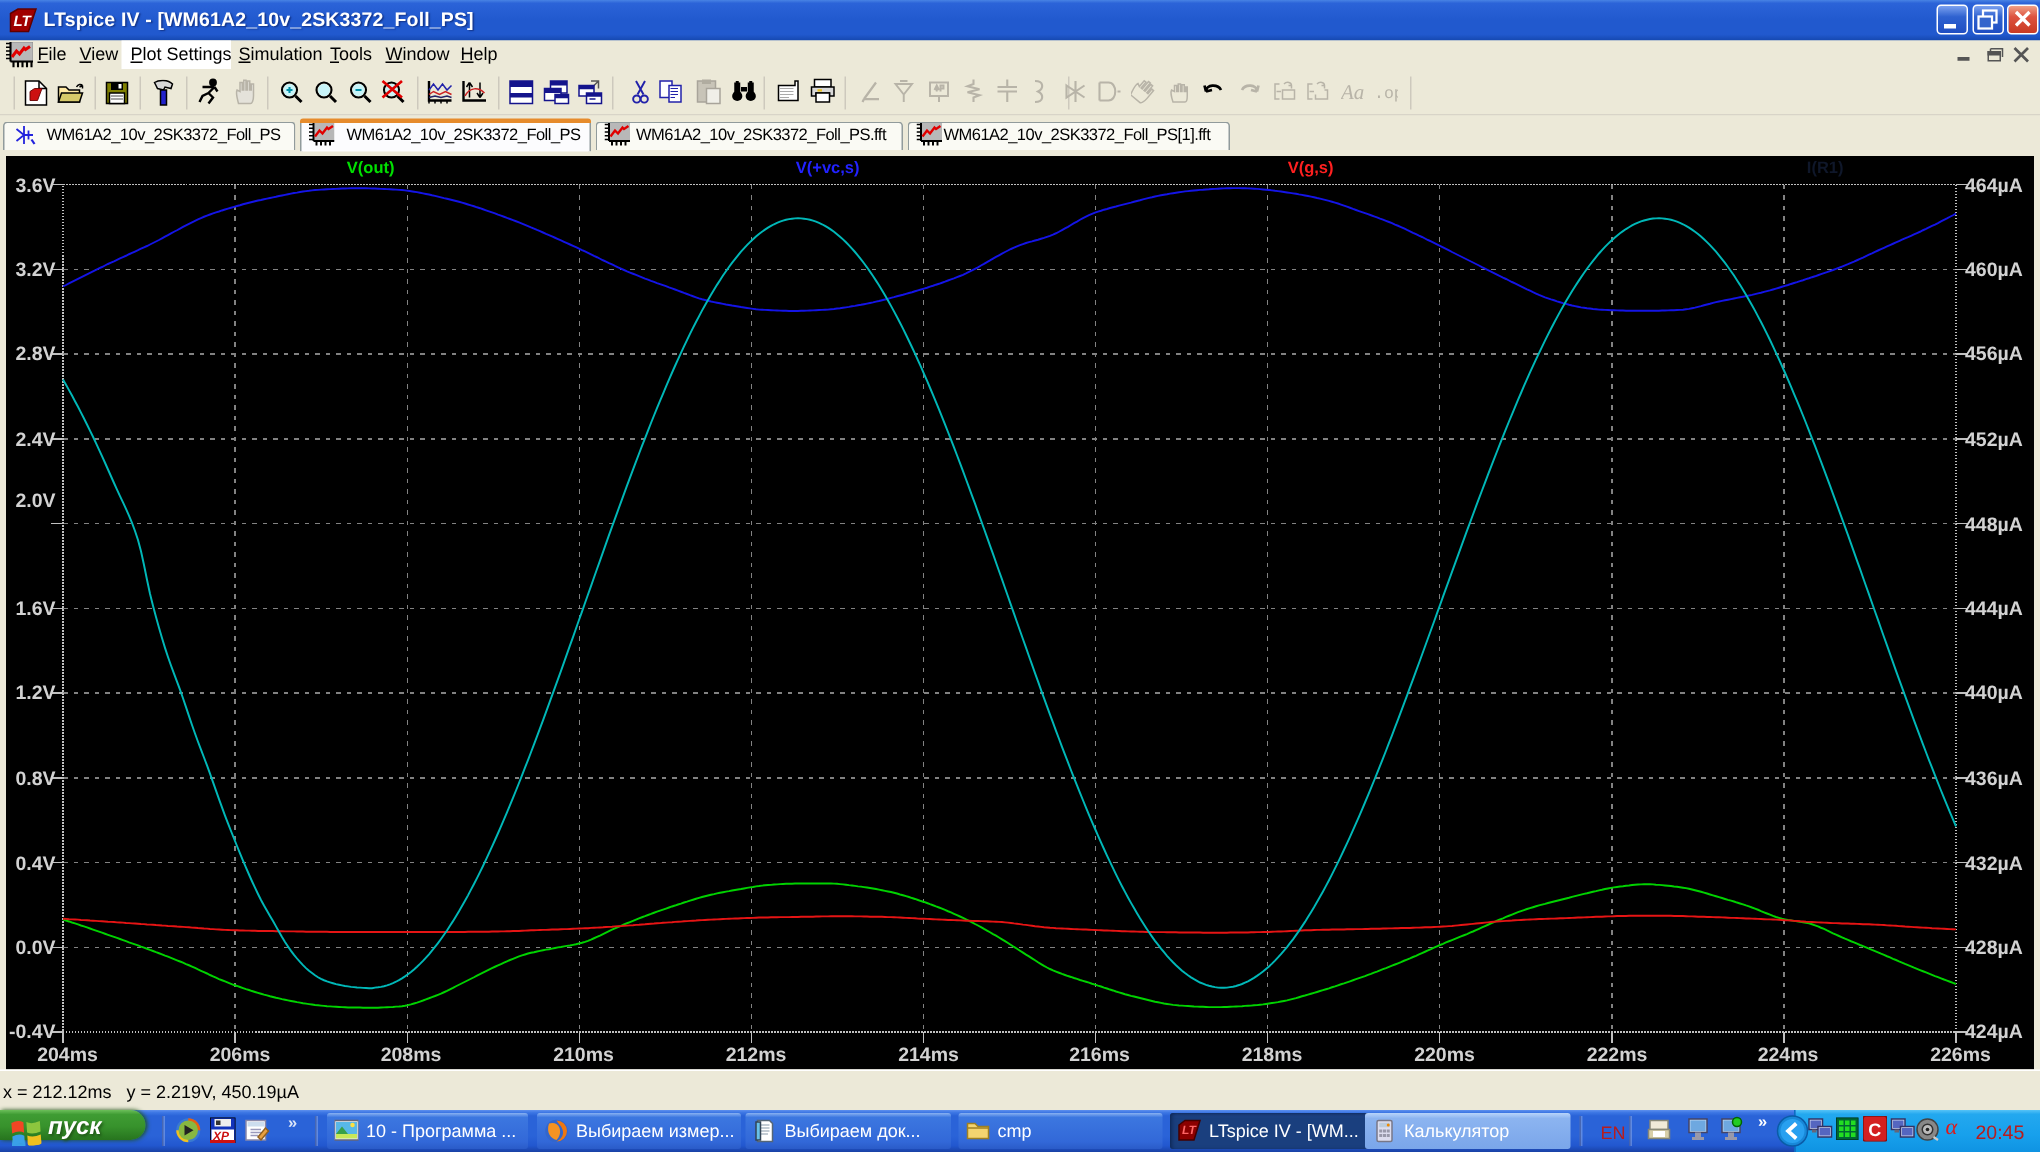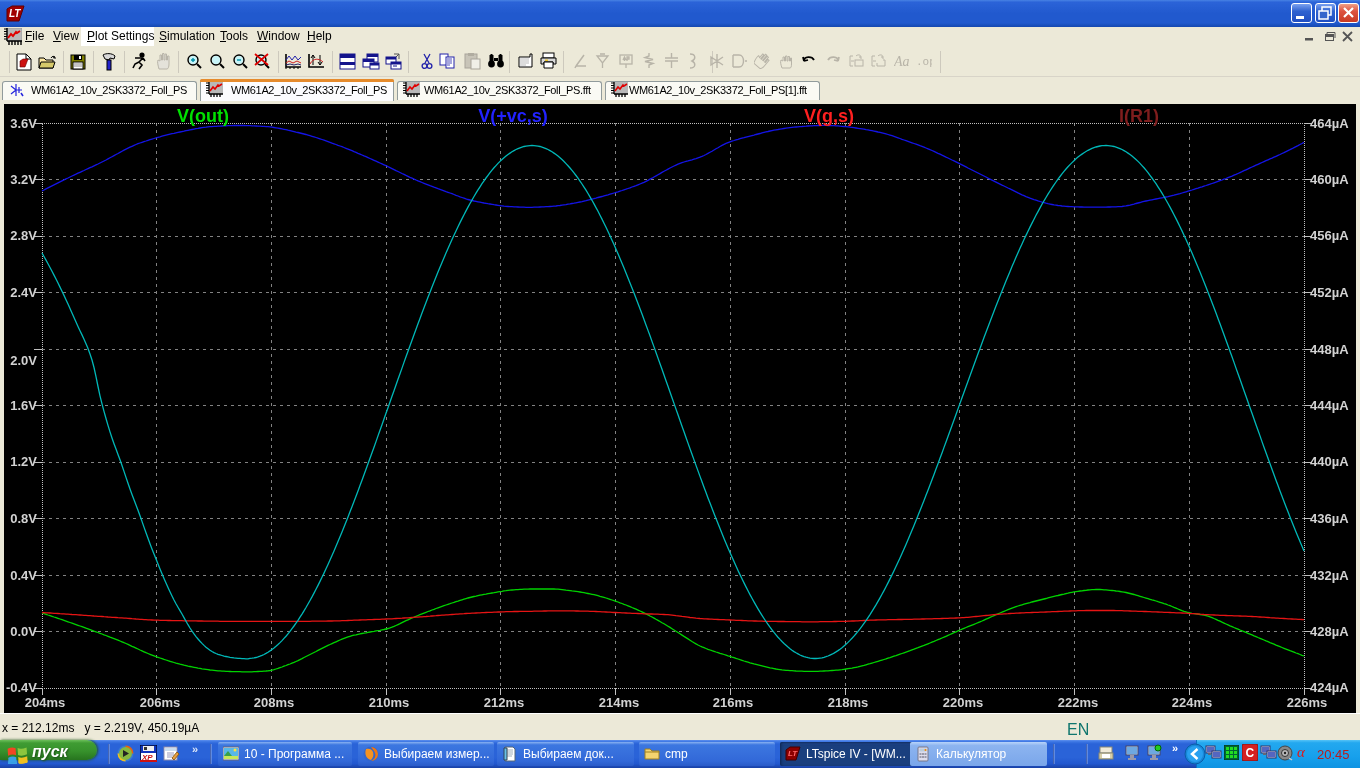--- a/index.html
+++ b/index.html
@@ -13,21 +13,21 @@
 #toolbar{position:absolute;left:0;top:46px;width:1360px;height:31px;background:#ece9d8;border-bottom:1px solid #d8d4c8}
 #tabbar{position:absolute;left:0;top:77px;width:1360px;height:27px;background:#ece9d8}
 .tab{position:absolute;top:81px;height:19px;background:#fafaf4;border:1px solid #919b9c;border-bottom:none;border-radius:3px 3px 0 0;font-size:11px;color:#000;white-space:nowrap}
 .tabtxt{position:absolute;top:84px;font-size:11px;letter-spacing:-0.35px}
 .tabact{top:79px;height:22px;background:#fcfcfe}
 .tabtop{position:absolute;top:79px;height:3px;background:#e68b2c;border-radius:2px 2px 0 0}
 #plot{position:absolute;left:4px;top:104px;width:1352px;height:609px;background:#000}
 .al{position:absolute;width:38px;right:1323px;text-align:right;font-size:13px;font-weight:bold;color:#d2d2d2;font-family:"Liberation Sans",sans-serif}
 .ar{position:absolute;left:1310px;width:48px;text-align:left;font-size:13px;font-weight:bold;color:#d2d2d2}
 .ab{position:absolute;top:695px;width:80px;text-align:center;font-size:13px;font-weight:bold;color:#d2d2d2}
-.tl{position:absolute;top:106px;width:120px;text-align:center;font-size:18px;font-weight:bold}
+.tl{position:absolute;top:106px;width:120px;text-align:right;font-size:11px;font-weight:bold}
 #axiswrap{position:absolute;left:0;top:0;width:1360px;height:768px;pointer-events:none}
 #statusbar{position:absolute;left:0;top:713px;width:1360px;height:27px;background:#ece9d8;border-top:1px solid #fff}
 #statusbar .stext{position:absolute;left:2px;top:7px;font-size:12px;color:#000}
 #taskbar{position:absolute;left:0;top:740px;width:1360px;height:28px;background:linear-gradient(#5e90ee 0%,#3d77e4 6%,#2a63d8 14%,#2a63d8 62%,#2257cf 85%,#1941a5 100%)}
 #startbtn{position:absolute;left:0;top:740px;width:97px;height:20px;background:linear-gradient(#6cbf5a 0%,#3f9c33 15%,#37922c 55%,#27741e 100%);border-radius:0 12px 12px 0;box-shadow:1px 0 3px #1e5216}
 #startbtn .stxt{position:absolute;left:32px;top:3px;color:#fff;font-size:16px;font-weight:bold;font-style:italic;text-shadow:1px 1px 2px #1e5216}
 .tbtn{position:absolute;top:742px;height:24px;border-radius:2px;background:linear-gradient(#89b2f2 0%,#3c77e0 12%,#3268d8 80%,#2a5bc8 100%);color:#fff;font-size:12px;white-space:nowrap;overflow:hidden}
 .tbtn .ticon{position:absolute;left:5px;top:4px;width:16px;height:16px}
 .tbtn .ttxt{position:absolute;left:26px;top:5px}
 .qicon{position:absolute;top:745px;width:17px;height:17px}
@@ -103,21 +103,21 @@
 <path d="M42 613.0L44 613.7L46 614.3L48 615.0L50 615.6L52 616.3L54 617.0L56 617.6L58 618.3L60 619.0L62 619.7L64 620.4L66 621.1L68 621.8L70 622.5L72 623.2L74 623.9L76 624.6L78 625.3L80 626.0L82 626.7L84 627.4L86 628.2L88 628.9L90 629.6L92 630.3L94 631.1L96 631.8L98 632.5L100 633.3L102 634.0L104 634.8L106 635.5L108 636.3L110 637.1L112 637.8L114 638.6L116 639.4L118 640.2L120 641.0L122 641.8L124 642.7L126 643.5L128 644.4L130 645.3L132 646.3L134 647.2L136 648.1L138 649.0L140 650.0L142 650.9L144 651.8L146 652.7L148 653.5L150 654.3L152 655.1L154 655.9L156 656.7L158 657.3L160 658.0L162 658.7L164 659.4L166 660.0L168 660.7L170 661.3L172 661.9L174 662.5L176 663.1L178 663.6L180 664.2L182 664.7L184 665.2L186 665.6L188 666.1L190 666.5L192 666.9L194 667.3L196 667.7L198 668.1L200 668.4L202 668.8L204 669.1L206 669.4L208 669.7L210 670.0L212 670.2L214 670.4L216 670.6L218 670.8L220 670.9L222 671.1L224 671.2L226 671.3L228 671.4L230 671.5L232 671.6L234 671.6L236 671.7L238 671.7L240 671.7L242 671.8L244 671.8L246 671.8L248 671.8L250 671.8L252 671.8L254 671.7L256 671.6L258 671.5L260 671.4L262 671.3L264 671.1L266 671.0L268 670.8L270 670.5L272 670.1L274 669.6L276 669.0L278 668.4L280 667.7L282 667.0L284 666.2L286 665.5L288 664.7L290 664.0L292 663.2L294 662.4L296 661.5L298 660.6L300 659.6L302 658.6L304 657.5L306 656.5L308 655.5L310 654.5L312 653.5L314 652.5L316 651.5L318 650.4L320 649.4L322 648.4L324 647.4L326 646.4L328 645.4L330 644.5L332 643.6L334 642.7L336 641.8L338 640.9L340 640.0L342 639.2L344 638.4L346 637.6L348 636.9L350 636.3L352 635.7L354 635.2L356 634.8L358 634.3L360 633.9L362 633.5L364 633.1L366 632.8L368 632.4L370 632.0L372 631.6L374 631.3L376 630.9L378 630.6L380 630.3L382 629.9L384 629.5L386 629.0L388 628.5L390 627.9L392 627.2L394 626.4L396 625.5L398 624.6L400 623.7L402 622.7L404 621.7L406 620.7L408 619.8L410 618.9L412 618.0L414 617.2L416 616.3L418 615.5L420 614.7L422 613.9L424 613.1L426 612.3L428 611.5L430 610.8L432 610.0L434 609.3L436 608.5L438 607.8L440 607.1L442 606.4L444 605.7L446 605.0L448 604.3L450 603.7L452 603.0L454 602.4L456 601.7L458 601.1L460 600.4L462 599.8L464 599.2L466 598.6L468 598.0L470 597.5L472 597.0L474 596.5L476 596.1L478 595.6L480 595.2L482 594.8L484 594.4L486 594.1L488 593.7L490 593.3L492 593.0L494 592.7L496 592.3L498 591.9L500 591.6L502 591.3L504 590.9L506 590.7L508 590.4L510 590.2L512 590.0L514 589.9L516 589.7L518 589.6L520 589.4L522 589.3L524 589.2L526 589.1L528 589.1L530 589.0L532 589.0L534 589.0L536 589.0L538 589.0L540 589.0L542 589.0L544 589.0L546 589.0L548 589.0L550 589.0L552 589.0L554 589.0L556 589.1L558 589.2L560 589.4L562 589.6L564 589.8L566 590.1L568 590.3L570 590.6L572 590.9L574 591.1L576 591.4L578 591.7L580 592.0L582 592.3L584 592.7L586 593.1L588 593.5L590 593.9L592 594.3L594 594.7L596 595.2L598 595.7L600 596.3L602 596.8L604 597.4L606 598.0L608 598.7L610 599.3L612 600.0L614 600.7L616 601.3L618 602.0L620 602.8L622 603.5L624 604.3L626 605.0L628 605.8L630 606.6L632 607.5L634 608.3L636 609.2L638 610.1L640 611.0L642 611.9L644 612.9L646 613.9L648 614.9L650 616.0L652 617.0L654 618.1L656 619.3L658 620.4L660 621.5L662 622.7L664 623.8L666 625.0L668 626.2L670 627.4L672 628.7L674 630.0L676 631.3L678 632.5L680 633.8L682 635.1L684 636.4L686 637.6L688 638.9L690 640.2L692 641.5L694 642.7L696 643.9L698 645.0L700 646.0L702 646.9L704 647.7L706 648.5L708 649.3L710 650.0L712 650.7L714 651.3L716 652.0L718 652.6L720 653.3L722 653.9L724 654.5L726 655.1L728 655.8L730 656.4L732 657.1L734 657.7L736 658.4L738 659.0L740 659.7L742 660.3L744 661.0L746 661.6L748 662.2L750 662.8L752 663.3L754 663.9L756 664.3L758 664.8L760 665.3L762 665.8L764 666.3L766 666.8L768 667.3L770 667.8L772 668.2L774 668.6L776 669.0L778 669.3L780 669.6L782 669.9L784 670.1L786 670.3L788 670.4L790 670.6L792 670.7L794 670.8L796 671.0L798 671.1L800 671.2L802 671.2L804 671.3L806 671.4L808 671.4L810 671.4L812 671.4L814 671.4L816 671.3L818 671.3L820 671.2L822 671.1L824 671.0L826 670.9L828 670.8L830 670.6L832 670.5L834 670.4L836 670.2L838 670.1L840 669.8L842 669.6L844 669.3L846 669.0L848 668.7L850 668.4L852 668.1L854 667.7L856 667.3L858 666.9L860 666.4L862 665.9L864 665.4L866 664.8L868 664.2L870 663.7L872 663.1L874 662.5L876 661.9L878 661.3L880 660.7L882 660.1L884 659.5L886 658.9L888 658.2L890 657.6L892 656.9L894 656.2L896 655.6L898 654.9L900 654.2L902 653.5L904 652.8L906 652.1L908 651.4L910 650.7L912 649.9L914 649.2L916 648.4L918 647.7L920 646.9L922 646.1L924 645.4L926 644.6L928 643.8L930 643.0L932 642.2L934 641.4L936 640.5L938 639.7L940 638.9L942 638.0L944 637.2L946 636.3L948 635.4L950 634.5L952 633.6L954 632.7L956 631.8L958 630.9L960 630.0L962 629.2L964 628.3L966 627.5L968 626.7L970 625.9L972 625.1L974 624.3L976 623.5L978 622.7L980 621.8L982 621.0L984 620.1L986 619.2L988 618.3L990 617.4L992 616.5L994 615.6L996 614.7L998 613.8L1000 613.0L1002 612.2L1004 611.3L1006 610.5L1008 609.7L1010 608.9L1012 608.1L1014 607.4L1016 606.7L1018 606.0L1020 605.4L1022 604.8L1024 604.2L1026 603.6L1028 603.1L1030 602.6L1032 602.0L1034 601.5L1036 601.0L1038 600.5L1040 600.0L1042 599.5L1044 599.0L1046 598.5L1048 597.9L1050 597.4L1052 596.9L1054 596.4L1056 595.9L1058 595.5L1060 595.0L1062 594.5L1064 594.1L1066 593.6L1068 593.2L1070 592.7L1072 592.3L1074 591.9L1076 591.6L1078 591.3L1080 591.0L1082 590.8L1084 590.5L1086 590.3L1088 590.0L1090 589.8L1092 589.7L1094 589.6L1096 589.5L1098 589.5L1100 589.5L1102 589.6L1104 589.8L1106 589.9L1108 590.1L1110 590.3L1112 590.5L1114 590.7L1116 591.0L1118 591.2L1120 591.5L1122 591.8L1124 592.1L1126 592.5L1128 593.0L1130 593.5L1132 594.0L1134 594.5L1136 595.1L1138 595.7L1140 596.3L1142 596.9L1144 597.5L1146 598.1L1148 598.7L1150 599.3L1152 599.9L1154 600.4L1156 601.0L1158 601.7L1160 602.3L1162 602.9L1164 603.6L1166 604.2L1168 605.0L1170 605.7L1172 606.5L1174 607.4L1176 608.2L1178 609.0L1180 609.8L1182 610.6L1184 611.3L1186 611.9L1188 612.5L1190 612.9L1192 613.3L1194 613.6L1196 613.9L1198 614.2L1200 614.5L1202 614.8L1204 615.2L1206 615.6L1208 616.2L1210 616.9L1212 617.6L1214 618.5L1216 619.3L1218 620.3L1220 621.2L1222 622.2L1224 623.1L1226 624.0L1228 624.9L1230 625.8L1232 626.6L1234 627.5L1236 628.3L1238 629.1L1240 630.0L1242 630.8L1244 631.6L1246 632.4L1248 633.3L1250 634.1L1252 634.9L1254 635.8L1256 636.6L1258 637.5L1260 638.3L1262 639.2L1264 640.0L1266 640.9L1268 641.7L1270 642.6L1272 643.4L1274 644.2L1276 645.1L1278 645.9L1280 646.7L1282 647.5L1284 648.3L1286 649.1L1288 649.9L1290 650.7L1292 651.4L1294 652.2L1296 653.0L1298 653.7L1300 654.5L1302 655.3L1304 656.0" stroke="#00d200"></path>
 <path d="M42 191.0L44 190.0L46 188.9L48 187.9L50 186.9L52 185.9L54 184.9L56 183.9L58 182.9L60 181.9L62 180.9L64 179.9L66 178.9L68 178.0L70 177.0L72 176.0L74 175.1L76 174.2L78 173.2L80 172.3L82 171.4L84 170.5L86 169.5L88 168.6L90 167.7L92 166.8L94 165.8L96 164.9L98 164.0L100 163.0L102 162.0L104 161.0L106 160.0L108 158.9L110 157.8L112 156.7L114 155.6L116 154.5L118 153.5L120 152.4L122 151.3L124 150.2L126 149.2L128 148.2L130 147.2L132 146.3L134 145.4L136 144.5L138 143.7L140 143.0L142 142.3L144 141.6L146 141.0L148 140.3L150 139.7L152 139.1L154 138.5L156 137.9L158 137.3L160 136.8L162 136.2L164 135.7L166 135.2L168 134.7L170 134.2L172 133.7L174 133.3L176 132.8L178 132.4L180 132.0L182 131.6L184 131.2L186 130.7L188 130.3L190 129.9L192 129.5L194 129.1L196 128.7L198 128.4L200 128.0L202 127.7L204 127.4L206 127.2L208 126.9L210 126.7L212 126.6L214 126.4L216 126.3L218 126.2L220 126.1L222 126.0L224 125.9L226 125.8L228 125.7L230 125.7L232 125.6L234 125.5L236 125.5L238 125.5L240 125.5L242 125.5L244 125.5L246 125.6L248 125.7L250 125.7L252 125.8L254 125.9L256 126.0L258 126.1L260 126.2L262 126.3L264 126.4L266 126.6L268 126.7L270 126.9L272 127.2L274 127.5L276 127.8L278 128.1L280 128.5L282 128.9L284 129.3L286 129.7L288 130.2L290 130.6L292 131.1L294 131.6L296 132.1L298 132.5L300 133.0L302 133.5L304 134.0L306 134.5L308 135.1L310 135.7L312 136.3L314 136.9L316 137.5L318 138.2L320 138.8L322 139.5L324 140.2L326 140.9L328 141.6L330 142.3L332 143.1L334 143.8L336 144.5L338 145.3L340 146.0L342 146.7L344 147.5L346 148.3L348 149.1L350 149.9L352 150.7L354 151.6L356 152.4L358 153.3L360 154.1L362 155.0L364 155.9L366 156.7L368 157.6L370 158.5L372 159.4L374 160.3L376 161.2L378 162.1L380 163.0L382 163.9L384 164.8L386 165.7L388 166.7L390 167.6L392 168.6L394 169.6L396 170.6L398 171.5L400 172.5L402 173.5L404 174.4L406 175.4L408 176.3L410 177.3L412 178.2L414 179.1L416 180.0L418 180.9L420 181.7L422 182.5L424 183.3L426 184.1L428 184.9L430 185.7L432 186.4L434 187.2L436 187.9L438 188.7L440 189.4L442 190.1L444 190.8L446 191.6L448 192.3L450 193.0L452 193.7L454 194.5L456 195.3L458 196.0L460 196.8L462 197.5L464 198.2L466 198.9L468 199.5L470 200.0L472 200.5L474 201.0L476 201.4L478 201.8L480 202.2L482 202.6L484 203.0L486 203.3L488 203.7L490 204.0L492 204.3L494 204.7L496 205.0L498 205.3L500 205.6L502 205.9L504 206.2L506 206.4L508 206.5L510 206.6L512 206.7L514 206.8L516 206.9L518 207.0L520 207.1L522 207.2L524 207.2L526 207.3L528 207.3L530 207.3L532 207.3L534 207.2L536 207.2L538 207.1L540 207.0L542 206.9L544 206.8L546 206.7L548 206.6L550 206.5L552 206.4L554 206.2L556 206.0L558 205.7L560 205.5L562 205.2L564 204.9L566 204.6L568 204.2L570 203.9L572 203.5L574 203.2L576 202.8L578 202.4L580 202.0L582 201.6L584 201.1L586 200.7L588 200.2L590 199.7L592 199.2L594 198.6L596 198.1L598 197.5L600 197.0L602 196.5L604 195.9L606 195.3L608 194.8L610 194.2L612 193.6L614 193.0L616 192.4L618 191.8L620 191.1L622 190.5L624 189.8L626 189.2L628 188.5L630 187.8L632 187.0L634 186.3L636 185.6L638 184.8L640 184.0L642 183.2L644 182.3L646 181.3L648 180.3L650 179.2L652 178.2L654 177.0L656 175.9L658 174.7L660 173.6L662 172.4L664 171.3L666 170.2L668 169.1L670 168.0L672 167.0L674 166.0L676 165.1L678 164.2L680 163.4L682 162.7L684 162.0L686 161.4L688 160.9L690 160.3L692 159.8L694 159.2L696 158.6L698 157.9L700 157.2L702 156.4L704 155.5L706 154.5L708 153.4L710 152.3L712 151.2L714 150.0L716 148.8L718 147.7L720 146.5L722 145.4L724 144.4L726 143.4L728 142.6L730 141.8L732 141.1L734 140.5L736 139.8L738 139.3L740 138.7L742 138.2L744 137.7L746 137.1L748 136.6L750 136.1L752 135.6L754 135.1L756 134.5L758 134.0L760 133.5L762 132.9L764 132.4L766 131.9L768 131.5L770 131.0L772 130.6L774 130.2L776 129.8L778 129.5L780 129.1L782 128.8L784 128.5L786 128.2L788 127.9L790 127.6L792 127.4L794 127.2L796 127.0L798 126.8L800 126.6L802 126.5L804 126.3L806 126.2L808 126.0L810 125.9L812 125.8L814 125.7L816 125.6L818 125.5L820 125.5L822 125.4L824 125.4L826 125.4L828 125.5L830 125.5L832 125.6L834 125.7L836 125.8L838 125.9L840 126.1L842 126.3L844 126.5L846 126.7L848 126.9L850 127.2L852 127.4L854 127.7L856 128.0L858 128.3L860 128.6L862 128.9L864 129.2L866 129.6L868 129.9L870 130.3L872 130.7L874 131.1L876 131.5L878 132.0L880 132.4L882 132.9L884 133.4L886 133.9L888 134.5L890 135.1L892 135.7L894 136.4L896 137.1L898 137.8L900 138.5L902 139.3L904 140.0L906 140.7L908 141.4L910 142.1L912 142.8L914 143.5L916 144.2L918 144.9L920 145.7L922 146.4L924 147.2L926 148.0L928 148.8L930 149.7L932 150.5L934 151.4L936 152.3L938 153.3L940 154.2L942 155.2L944 156.1L946 157.1L948 158.0L950 159.0L952 160.0L954 160.9L956 161.9L958 162.9L960 163.9L962 164.9L964 165.9L966 166.9L968 168.0L970 169.0L972 170.0L974 171.0L976 172.0L978 173.0L980 174.0L982 175.0L984 176.0L986 177.0L988 178.1L990 179.1L992 180.1L994 181.1L996 182.1L998 183.1L1000 184.1L1002 185.1L1004 186.0L1006 187.0L1008 188.0L1010 188.9L1012 189.9L1014 190.9L1016 191.9L1018 192.9L1020 193.8L1022 194.8L1024 195.7L1026 196.6L1028 197.4L1030 198.2L1032 198.9L1034 199.6L1036 200.2L1038 200.9L1040 201.5L1042 202.1L1044 202.6L1046 203.2L1048 203.7L1050 204.1L1052 204.5L1054 204.9L1056 205.2L1058 205.5L1060 205.7L1062 206.0L1064 206.2L1066 206.4L1068 206.5L1070 206.6L1072 206.7L1074 206.8L1076 206.8L1078 206.9L1080 207.0L1082 207.0L1084 207.1L1086 207.1L1088 207.1L1090 207.2L1092 207.2L1094 207.2L1096 207.2L1098 207.2L1100 207.2L1102 207.1L1104 207.1L1106 207.1L1108 207.0L1110 207.0L1112 206.9L1114 206.8L1116 206.8L1118 206.7L1120 206.6L1122 206.5L1124 206.2L1126 205.9L1128 205.5L1130 205.1L1132 204.6L1134 204.1L1136 203.5L1138 203.0L1140 202.5L1142 201.9L1144 201.4L1146 201.0L1148 200.6L1150 200.2L1152 199.8L1154 199.4L1156 199.0L1158 198.6L1160 198.2L1162 197.8L1164 197.4L1166 197.0L1168 196.6L1170 196.1L1172 195.6L1174 195.2L1176 194.6L1178 194.1L1180 193.6L1182 193.0L1184 192.4L1186 191.8L1188 191.2L1190 190.6L1192 190.0L1194 189.3L1196 188.7L1198 188.1L1200 187.4L1202 186.8L1204 186.1L1206 185.5L1208 184.8L1210 184.2L1212 183.5L1214 182.8L1216 182.1L1218 181.4L1220 180.7L1222 180.0L1224 179.2L1226 178.5L1228 177.7L1230 176.9L1232 176.1L1234 175.2L1236 174.4L1238 173.5L1240 172.6L1242 171.7L1244 170.7L1246 169.8L1248 168.9L1250 167.9L1252 167.0L1254 166.1L1256 165.2L1258 164.3L1260 163.4L1262 162.5L1264 161.6L1266 160.7L1268 159.8L1270 158.9L1272 158.1L1274 157.2L1276 156.3L1278 155.4L1280 154.5L1282 153.5L1284 152.6L1286 151.6L1288 150.6L1290 149.7L1292 148.7L1294 147.6L1296 146.6L1298 145.6L1300 144.5L1302 143.5L1304 142.4" stroke="#1414e6"></path>
 <path d="M42 612.5L44 612.6L46 612.8L48 612.9L50 613.0L52 613.1L54 613.3L56 613.4L58 613.5L60 613.7L62 613.8L64 613.9L66 614.1L68 614.2L70 614.3L72 614.5L74 614.6L76 614.7L78 614.9L80 615.0L82 615.1L84 615.3L86 615.4L88 615.6L90 615.7L92 615.8L94 616.0L96 616.1L98 616.3L100 616.4L102 616.5L104 616.7L106 616.8L108 617.0L110 617.1L112 617.3L114 617.4L116 617.5L118 617.7L120 617.8L122 617.9L124 618.1L126 618.2L128 618.4L130 618.5L132 618.7L134 618.8L136 619.0L138 619.1L140 619.3L142 619.4L144 619.6L146 619.7L148 619.8L150 619.9L152 620.0L154 620.1L156 620.2L158 620.2L160 620.3L162 620.3L164 620.4L166 620.4L168 620.5L170 620.5L172 620.6L174 620.6L176 620.6L178 620.7L180 620.7L182 620.7L184 620.8L186 620.8L188 620.8L190 620.9L192 620.9L194 620.9L196 620.9L198 621.0L200 621.0L202 621.0L204 621.1L206 621.1L208 621.1L210 621.1L212 621.2L214 621.2L216 621.2L218 621.2L220 621.3L222 621.3L224 621.3L226 621.3L228 621.3L230 621.3L232 621.3L234 621.3L236 621.3L238 621.3L240 621.3L242 621.3L244 621.3L246 621.3L248 621.3L250 621.3L252 621.3L254 621.3L256 621.3L258 621.3L260 621.3L262 621.3L264 621.3L266 621.3L268 621.3L270 621.3L272 621.3L274 621.3L276 621.3L278 621.3L280 621.3L282 621.3L284 621.3L286 621.3L288 621.3L290 621.3L292 621.3L294 621.3L296 621.3L298 621.3L300 621.3L302 621.3L304 621.3L306 621.3L308 621.3L310 621.3L312 621.2L314 621.2L316 621.2L318 621.2L320 621.2L322 621.1L324 621.1L326 621.1L328 621.0L330 621.0L332 621.0L334 620.9L336 620.9L338 620.8L340 620.8L342 620.7L344 620.6L346 620.6L348 620.5L350 620.4L352 620.3L354 620.2L356 620.2L358 620.1L360 620.0L362 619.9L364 619.9L366 619.8L368 619.7L370 619.6L372 619.6L374 619.5L376 619.4L378 619.4L380 619.3L382 619.2L384 619.1L386 619.0L388 618.9L390 618.8L392 618.8L394 618.6L396 618.5L398 618.4L400 618.3L402 618.2L404 618.0L406 617.9L408 617.8L410 617.6L412 617.5L414 617.4L416 617.2L418 617.1L420 616.9L422 616.8L424 616.6L426 616.5L428 616.3L430 616.2L432 616.0L434 615.8L436 615.7L438 615.5L440 615.4L442 615.2L444 615.1L446 614.9L448 614.8L450 614.6L452 614.5L454 614.4L456 614.2L458 614.1L460 613.9L462 613.8L464 613.7L466 613.5L468 613.4L470 613.3L472 613.2L474 613.1L476 613.0L478 612.9L480 612.8L482 612.7L484 612.6L486 612.5L488 612.4L490 612.3L492 612.3L494 612.2L496 612.1L498 612.0L500 612.0L502 611.9L504 611.8L506 611.7L508 611.7L510 611.6L512 611.6L514 611.5L516 611.5L518 611.5L520 611.4L522 611.4L524 611.4L526 611.4L528 611.3L530 611.3L532 611.3L534 611.2L536 611.2L538 611.1L540 611.1L542 611.1L544 611.0L546 611.0L548 610.9L550 610.9L552 610.9L554 610.8L556 610.8L558 610.8L560 610.8L562 610.8L564 610.8L566 610.8L568 610.8L570 610.9L572 610.9L574 610.9L576 611.0L578 611.0L580 611.1L582 611.1L584 611.2L586 611.2L588 611.2L590 611.3L592 611.4L594 611.4L596 611.5L598 611.6L600 611.7L602 611.8L604 611.9L606 612.0L608 612.1L610 612.2L612 612.4L614 612.5L616 612.5L618 612.6L620 612.7L622 612.8L624 612.9L626 613.0L628 613.1L630 613.2L632 613.3L634 613.3L636 613.4L638 613.5L640 613.6L642 613.7L644 613.8L646 613.8L648 613.9L650 614.0L652 614.0L654 614.1L656 614.2L658 614.2L660 614.3L662 614.4L664 614.5L666 614.6L668 614.7L670 614.9L672 615.1L674 615.3L676 615.6L678 615.8L680 616.1L682 616.4L684 616.6L686 616.9L688 617.2L690 617.5L692 617.7L694 617.9L696 618.2L698 618.3L700 618.5L702 618.6L704 618.8L706 618.9L708 619.0L710 619.1L712 619.2L714 619.3L716 619.4L718 619.5L720 619.6L722 619.7L724 619.7L726 619.8L728 619.9L730 620.0L732 620.1L734 620.2L736 620.3L738 620.3L740 620.4L742 620.5L744 620.6L746 620.7L748 620.8L750 620.8L752 620.9L754 621.0L756 621.0L758 621.1L760 621.2L762 621.2L764 621.3L766 621.3L768 621.3L770 621.4L772 621.4L774 621.4L776 621.4L778 621.5L780 621.5L782 621.5L784 621.5L786 621.6L788 621.6L790 621.6L792 621.6L794 621.6L796 621.7L798 621.7L800 621.7L802 621.8L804 621.8L806 621.8L808 621.8L810 621.8L812 621.8L814 621.8L816 621.8L818 621.8L820 621.7L822 621.7L824 621.7L826 621.7L828 621.6L830 621.6L832 621.6L834 621.5L836 621.5L838 621.4L840 621.4L842 621.3L844 621.3L846 621.3L848 621.2L850 621.1L852 621.0L854 621.0L856 620.9L858 620.8L860 620.7L862 620.6L864 620.5L866 620.4L868 620.3L870 620.2L872 620.1L874 620.1L876 620.0L878 619.9L880 619.9L882 619.8L884 619.8L886 619.8L888 619.7L890 619.7L892 619.6L894 619.6L896 619.6L898 619.5L900 619.5L902 619.5L904 619.4L906 619.4L908 619.4L910 619.3L912 619.3L914 619.2L916 619.2L918 619.1L920 619.1L922 619.0L924 619.0L926 618.9L928 618.9L930 618.8L932 618.8L934 618.7L936 618.7L938 618.6L940 618.6L942 618.5L944 618.4L946 618.4L948 618.3L950 618.2L952 618.1L954 618.1L956 618.0L958 617.9L960 617.8L962 617.7L964 617.6L966 617.4L968 617.3L970 617.1L972 616.9L974 616.7L976 616.5L978 616.3L980 616.1L982 615.9L984 615.7L986 615.5L988 615.3L990 615.1L992 614.9L994 614.7L996 614.5L998 614.3L1000 614.2L1002 614.1L1004 613.9L1006 613.8L1008 613.7L1010 613.5L1012 613.4L1014 613.3L1016 613.2L1018 613.1L1020 613.0L1022 612.9L1024 612.8L1026 612.7L1028 612.7L1030 612.6L1032 612.5L1034 612.4L1036 612.4L1038 612.3L1040 612.2L1042 612.2L1044 612.1L1046 612.0L1048 611.9L1050 611.8L1052 611.7L1054 611.7L1056 611.6L1058 611.5L1060 611.4L1062 611.3L1064 611.2L1066 611.1L1068 611.1L1070 611.0L1072 610.9L1074 610.9L1076 610.8L1078 610.7L1080 610.7L1082 610.6L1084 610.6L1086 610.5L1088 610.5L1090 610.5L1092 610.5L1094 610.5L1096 610.5L1098 610.5L1100 610.5L1102 610.5L1104 610.5L1106 610.5L1108 610.5L1110 610.5L1112 610.5L1114 610.5L1116 610.6L1118 610.6L1120 610.7L1122 610.7L1124 610.8L1126 610.9L1128 610.9L1130 611.0L1132 611.1L1134 611.1L1136 611.2L1138 611.3L1140 611.3L1142 611.4L1144 611.5L1146 611.5L1148 611.6L1150 611.7L1152 611.8L1154 611.9L1156 611.9L1158 612.0L1160 612.1L1162 612.2L1164 612.3L1166 612.3L1168 612.4L1170 612.5L1172 612.6L1174 612.7L1176 612.8L1178 612.9L1180 612.9L1182 613.0L1184 613.1L1186 613.2L1188 613.3L1190 613.5L1192 613.6L1194 613.7L1196 613.9L1198 614.0L1200 614.2L1202 614.3L1204 614.5L1206 614.6L1208 614.7L1210 614.8L1212 614.9L1214 615.0L1216 615.1L1218 615.2L1220 615.3L1222 615.4L1224 615.4L1226 615.5L1228 615.6L1230 615.6L1232 615.7L1234 615.8L1236 615.8L1238 615.9L1240 616.0L1242 616.1L1244 616.1L1246 616.2L1248 616.3L1250 616.4L1252 616.5L1254 616.6L1256 616.7L1258 616.9L1260 617.0L1262 617.1L1264 617.2L1266 617.4L1268 617.5L1270 617.7L1272 617.8L1274 617.9L1276 618.1L1278 618.2L1280 618.3L1282 618.4L1284 618.5L1286 618.6L1288 618.8L1290 618.9L1292 619.0L1294 619.1L1296 619.2L1298 619.3L1300 619.4L1302 619.5L1304 619.6" stroke="#e61414"></path>
 <path d="M42 253.0L44 256.5L46 260.1L48 263.7L50 267.5L52 271.2L54 275.1L56 279.0L58 283.0L60 287.1L62 291.2L64 295.4L66 299.7L68 304.1L70 308.5L72 313.0L74 317.5L76 322.0L78 326.4L80 330.7L82 334.9L84 339.2L86 343.7L88 348.6L90 354.0L92 360.0L94 367.5L96 376.7L98 386.5L100 395.8L102 403.9L104 411.4L106 418.5L108 425.4L110 431.9L112 438.0L114 443.7L116 449.1L118 454.4L120 459.8L122 465.5L124 471.4L126 477.4L128 483.3L130 489.0L132 494.5L134 499.8L136 505.0L138 510.3L140 515.8L142 521.4L144 527.1L146 532.7L148 538.3L150 543.7L152 548.9L154 554.0L156 559.0L158 564.0L160 568.9L162 573.7L164 578.4L166 583.0L168 587.5L170 591.8L172 596.0L174 600.0L176 603.7L178 607.2L180 610.6L182 614.0L184 617.6L186 621.2L188 624.7L190 628.0L192 631.0L194 633.9L196 636.6L198 639.0L200 641.3L202 643.4L204 645.4L206 647.2L208 648.7L210 650.2L212 651.5L214 652.6L216 653.5L218 654.3L220 654.9L222 655.5L224 656.1L226 656.5L228 656.9L230 657.3L232 657.6L234 657.9L236 658.1L238 658.3L240 658.4L242 658.6L244 658.7L246 658.8L248 658.8L250 658.4L252 658.2L254 657.9L256 657.5L258 656.9L260 656.2L262 655.4L264 654.5L266 653.4L268 652.2L270 650.9L272 649.5L274 648.0L276 646.3L278 644.5L280 642.6L282 640.6L284 638.4L286 636.2L288 633.8L290 631.3L292 628.7L294 626.0L296 623.2L298 620.3L300 617.2L302 614.1L304 610.8L306 607.5L308 604.0L310 600.5L312 596.9L314 593.1L316 589.3L318 585.4L320 581.4L322 577.3L324 573.1L326 568.8L328 564.4L330 560.0L332 555.5L334 550.9L336 546.3L338 541.5L340 536.7L342 531.9L344 527.0L346 522.0L348 516.9L350 511.8L352 506.7L354 501.5L356 496.2L358 490.9L360 485.6L362 480.2L364 474.8L366 469.3L368 463.8L370 458.3L372 452.7L374 447.2L376 441.6L378 435.9L380 430.3L382 424.7L384 419.0L386 413.3L388 407.7L390 402.0L392 396.3L394 390.7L396 385.0L398 379.3L400 373.7L402 368.1L404 362.4L406 356.8L408 351.3L410 345.7L412 340.2L414 334.7L416 329.2L418 323.8L420 318.4L422 313.1L424 307.8L426 302.5L428 297.3L430 292.2L432 287.1L434 282.0L436 277.0L438 272.1L440 267.3L442 262.5L444 257.7L446 253.1L448 248.5L450 244.0L452 239.6L454 235.2L456 230.9L458 226.7L460 222.6L462 218.6L464 214.7L466 210.9L468 207.1L470 203.5L472 200.0L474 196.5L476 193.2L478 189.9L480 186.8L482 183.7L484 180.8L486 178.0L488 175.3L490 172.7L492 170.2L494 167.8L496 165.6L498 163.4L500 161.4L502 159.5L504 157.7L506 156.0L508 154.5L510 153.1L512 151.8L514 150.6L516 149.5L518 148.6L520 147.8L522 147.1L524 146.5L526 146.1L528 145.8L530 145.6L532 145.5L534 145.6L536 145.8L538 146.1L540 146.5L542 147.1L544 147.8L546 148.6L548 149.5L550 150.6L552 151.8L554 153.1L556 154.5L558 156.1L560 157.8L562 159.6L564 161.5L566 163.6L568 165.7L570 168.0L572 170.4L574 172.9L576 175.5L578 178.2L580 181.1L582 184.0L584 187.1L586 190.2L588 193.5L590 196.9L592 200.3L594 203.9L596 207.6L598 211.3L600 215.2L602 219.1L604 223.2L606 227.3L608 231.5L610 235.8L612 240.2L614 244.6L616 249.2L618 253.8L620 258.5L622 263.2L624 268.0L626 272.9L628 277.9L630 282.9L632 288.0L634 293.1L636 298.3L638 303.5L640 308.8L642 314.1L644 319.5L646 324.9L648 330.4L650 335.8L652 341.4L654 346.9L656 352.5L658 358.1L660 363.7L662 369.3L664 375.0L666 380.7L668 386.3L670 392.0L672 397.7L674 403.4L676 409.1L678 414.8L680 420.5L682 426.2L684 431.8L686 437.5L688 443.1L690 448.7L692 454.3L694 459.9L696 465.4L698 470.9L700 476.4L702 481.8L704 487.2L706 492.5L708 497.9L710 503.1L712 508.3L714 513.5L716 518.6L718 523.6L720 528.6L722 533.5L724 538.4L726 543.2L728 547.9L730 552.5L732 557.1L734 561.6L736 566.0L738 570.4L740 574.6L742 578.8L744 582.9L746 586.9L748 590.8L750 594.6L752 598.3L754 601.9L756 605.4L758 608.8L760 612.2L762 615.4L764 618.5L766 621.5L768 624.4L770 627.2L772 629.8L774 632.4L776 634.8L778 637.2L780 639.4L782 641.5L784 643.5L786 645.3L788 647.1L790 648.7L792 650.2L794 651.6L796 652.8L798 653.9L800 655.0L802 655.8L804 656.6L806 657.2L808 657.7L810 658.1L812 658.4L814 658.5L816 658.5L818 658.4L820 658.1L822 657.8L824 657.3L826 656.7L828 656.0L830 655.1L832 654.2L834 653.1L836 651.9L838 650.6L840 649.2L842 647.7L844 646.0L846 644.3L848 642.4L850 640.4L852 638.3L854 636.1L856 633.8L858 631.4L860 628.8L862 626.2L864 623.4L866 620.6L868 617.6L870 614.6L872 611.4L874 608.2L876 604.9L878 601.4L880 597.9L882 594.3L884 590.6L886 586.8L888 582.9L890 578.9L892 574.9L894 570.7L896 566.5L898 562.2L900 557.9L902 553.4L904 548.9L906 544.4L908 539.7L910 535.0L912 530.2L914 525.4L916 520.5L918 515.6L920 510.6L922 505.6L924 500.5L926 495.3L928 490.2L930 484.9L932 479.7L934 474.4L936 469.1L938 463.7L940 458.3L942 452.9L944 447.4L946 442.0L948 436.5L950 431.0L952 425.5L954 420.0L956 414.5L958 408.9L960 403.4L962 397.8L964 392.3L966 386.8L968 381.3L970 375.7L972 370.2L974 364.7L976 359.3L978 353.8L980 348.4L982 343.0L984 337.6L986 332.3L988 327.0L990 321.7L992 316.4L994 311.2L996 306.1L998 301.0L1000 295.9L1002 290.9L1004 285.9L1006 281.0L1008 276.2L1010 271.4L1012 266.6L1014 262.0L1016 257.3L1018 252.8L1020 248.3L1022 243.9L1024 239.6L1026 235.4L1028 231.2L1030 227.1L1032 223.1L1034 219.2L1036 215.3L1038 211.6L1040 207.9L1042 204.3L1044 200.8L1046 197.5L1048 194.2L1050 191.0L1052 187.9L1054 184.9L1056 182.0L1058 179.2L1060 176.5L1062 173.9L1064 171.4L1066 169.0L1068 166.8L1070 164.6L1072 162.6L1074 160.7L1076 158.8L1078 157.1L1080 155.5L1082 154.1L1084 152.7L1086 151.5L1088 150.3L1090 149.3L1092 148.4L1094 147.6L1096 147.0L1098 146.5L1100 146.0L1102 145.7L1104 145.6L1106 145.5L1108 145.6L1110 145.8L1112 146.1L1114 146.5L1116 147.1L1118 147.8L1120 148.6L1122 149.5L1124 150.6L1126 151.8L1128 153.1L1130 154.5L1132 156.0L1134 157.7L1136 159.5L1138 161.4L1140 163.4L1142 165.6L1144 167.8L1146 170.2L1148 172.7L1150 175.3L1152 178.0L1154 180.8L1156 183.7L1158 186.8L1160 189.9L1162 193.2L1164 196.5L1166 200.0L1168 203.5L1170 207.1L1172 210.9L1174 214.7L1176 218.6L1178 222.6L1180 226.7L1182 230.9L1184 235.2L1186 239.6L1188 244.0L1190 248.5L1192 253.1L1194 257.7L1196 262.5L1198 267.3L1200 272.1L1202 277.0L1204 282.0L1206 287.1L1208 292.2L1210 297.3L1212 302.5L1214 307.8L1216 313.1L1218 318.4L1220 323.8L1222 329.2L1224 334.7L1226 340.2L1228 345.7L1230 351.3L1232 356.8L1234 362.4L1236 368.1L1238 373.7L1240 379.3L1242 385.0L1244 390.7L1246 396.3L1248 402.0L1250 407.7L1252 413.3L1254 419.0L1256 424.7L1258 430.3L1260 435.9L1262 441.6L1264 447.2L1266 452.7L1268 458.3L1270 463.8L1272 469.3L1274 474.8L1276 480.2L1278 485.6L1280 490.9L1282 496.2L1284 501.5L1286 506.7L1288 511.8L1290 516.9L1292 522.0L1294 527.0L1296 531.9L1298 536.7L1300 541.5L1302 546.3L1304 550.9" stroke="#00b8b8"></path>
 </g>
 </svg>
 <div class="al" style="top:116px">3.6V</div>
 <div class="al" style="top:172px">3.2V</div>
 <div class="al" style="top:228px">2.8V</div>
 <div class="al" style="top:285px">2.4V</div>
-<div class="al" style="top:353px">2.0V</div>
+<div class="al" style="top:326px">2.0V</div>
 <div class="al" style="top:398px">1.6V</div>
 <div class="al" style="top:454px">1.2V</div>
 <div class="al" style="top:511px">0.8V</div>
 <div class="al" style="top:568px">0.4V</div>
 <div class="al" style="top:624px">0.0V</div>
 <div class="al" style="top:680px">-0.4V</div>
 <div class="ar" style="top:116px">464µA</div>
 <div class="ar" style="top:172px">460µA</div>
 <div class="ar" style="top:228px">456µA</div>
 <div class="ar" style="top:285px">452µA</div>
@@ -136,28 +136,29 @@
 <div class="ab" style="left:579px">214ms</div>
 <div class="ab" style="left:693px">216ms</div>
 <div class="ab" style="left:808px">218ms</div>
 <div class="ab" style="left:923px">220ms</div>
 <div class="ab" style="left:1038px">222ms</div>
 <div class="ab" style="left:1152px">224ms</div>
 <div class="ab" style="left:1267px">226ms</div>
 <div class="tl" style="left:143px;color:#00e000">V(out)</div>
 <div class="tl" style="left:453px;color:#2222ff">V(+vc,s)</div>
 <div class="tl" style="left:769px;color:#ff2020">V(g,s)</div>
-<div class="tl" style="left:1079px;color:#7f1d1d">I(R1)</div>
+<div class="tl" style="left:1109px;color:#0f172a">I(R1)</div>
 </div>
 
 <div id="titlebar">
 <svg class="abs" style="left:6px;top:5px" width="19" height="17" viewBox="0 0 19 17">
       <polygon points="1,4 6,1 18,1 13,16 1,16" fill="#a00000" stroke="#600000"></polygon>
       <text x="3" y="12" font-size="10" font-style="italic" font-weight="bold" fill="#fff" font-family="Liberation Sans">LT</text>
     </svg>
+<div class="ttext">LTspice IV - [WM61A2_10v_2SK3372_Foll_PS]</div>
 <div class="wbtn wb-blue" style="left:1291px">
       <svg width="19" height="18">
         <rect x="4" y="12" width="8" height="3" fill="#fff"></rect>
       </svg>
     </div>
 <div class="wbtn wb-blue" style="left:1315px">
       <svg width="19" height="18">
         <rect x="6" y="3" width="9" height="8" fill="none" stroke="#fff" stroke-width="1.5"></rect>
         <rect x="3" y="7" width="9" height="8" fill="#3465cc" stroke="#fff" stroke-width="1.5"></rect>
       </svg>
@@ -531,21 +532,21 @@
           <rect x="7" y="7" width="2" height="2"></rect>
           <rect x="9.5" y="7" width="2" height="2"></rect>
           <rect x="4.5" y="10" width="2" height="2"></rect>
           <rect x="7" y="10" width="2" height="2"></rect>
           <rect x="9.5" y="10" width="2" height="2"></rect>
         </g>
       </svg>
     </div>
     <div class="ttxt">Калькулятор</div>
   </div>
-<div class="abs" style="left:1067px;top:721px;color:#0f766e;font-size:16px">EN</div>
+<div class="abs" style="left:1067px;top:748px;color:#b91c1c;font-size:12px">EN</div>
 <svg class="abs" style="left:1098px;top:744px" width="18" height="18" viewBox="0 0 18 18">
     <rect x="2" y="3" width="12" height="6" fill="#f0ead8" stroke="#887"></rect>
     <rect x="1" y="9" width="14" height="6" fill="#d8cfa8" stroke="#887"></rect>
     <rect x="4" y="10" width="8" height="4" fill="#fff"></rect>
   </svg>
 <svg class="abs" style="left:1124px;top:744px" width="16" height="18" viewBox="0 0 16 18">
     <rect x="2" y="2" width="12" height="9" fill="#b8d4f0" stroke="#446"></rect>
     <rect x="3" y="3" width="10" height="7" fill="#6ea8e0"></rect>
     <rect x="6" y="11" width="4" height="3" fill="#99a"></rect>
     <rect x="4" y="14" width="8" height="2" fill="#99a"></rect>

